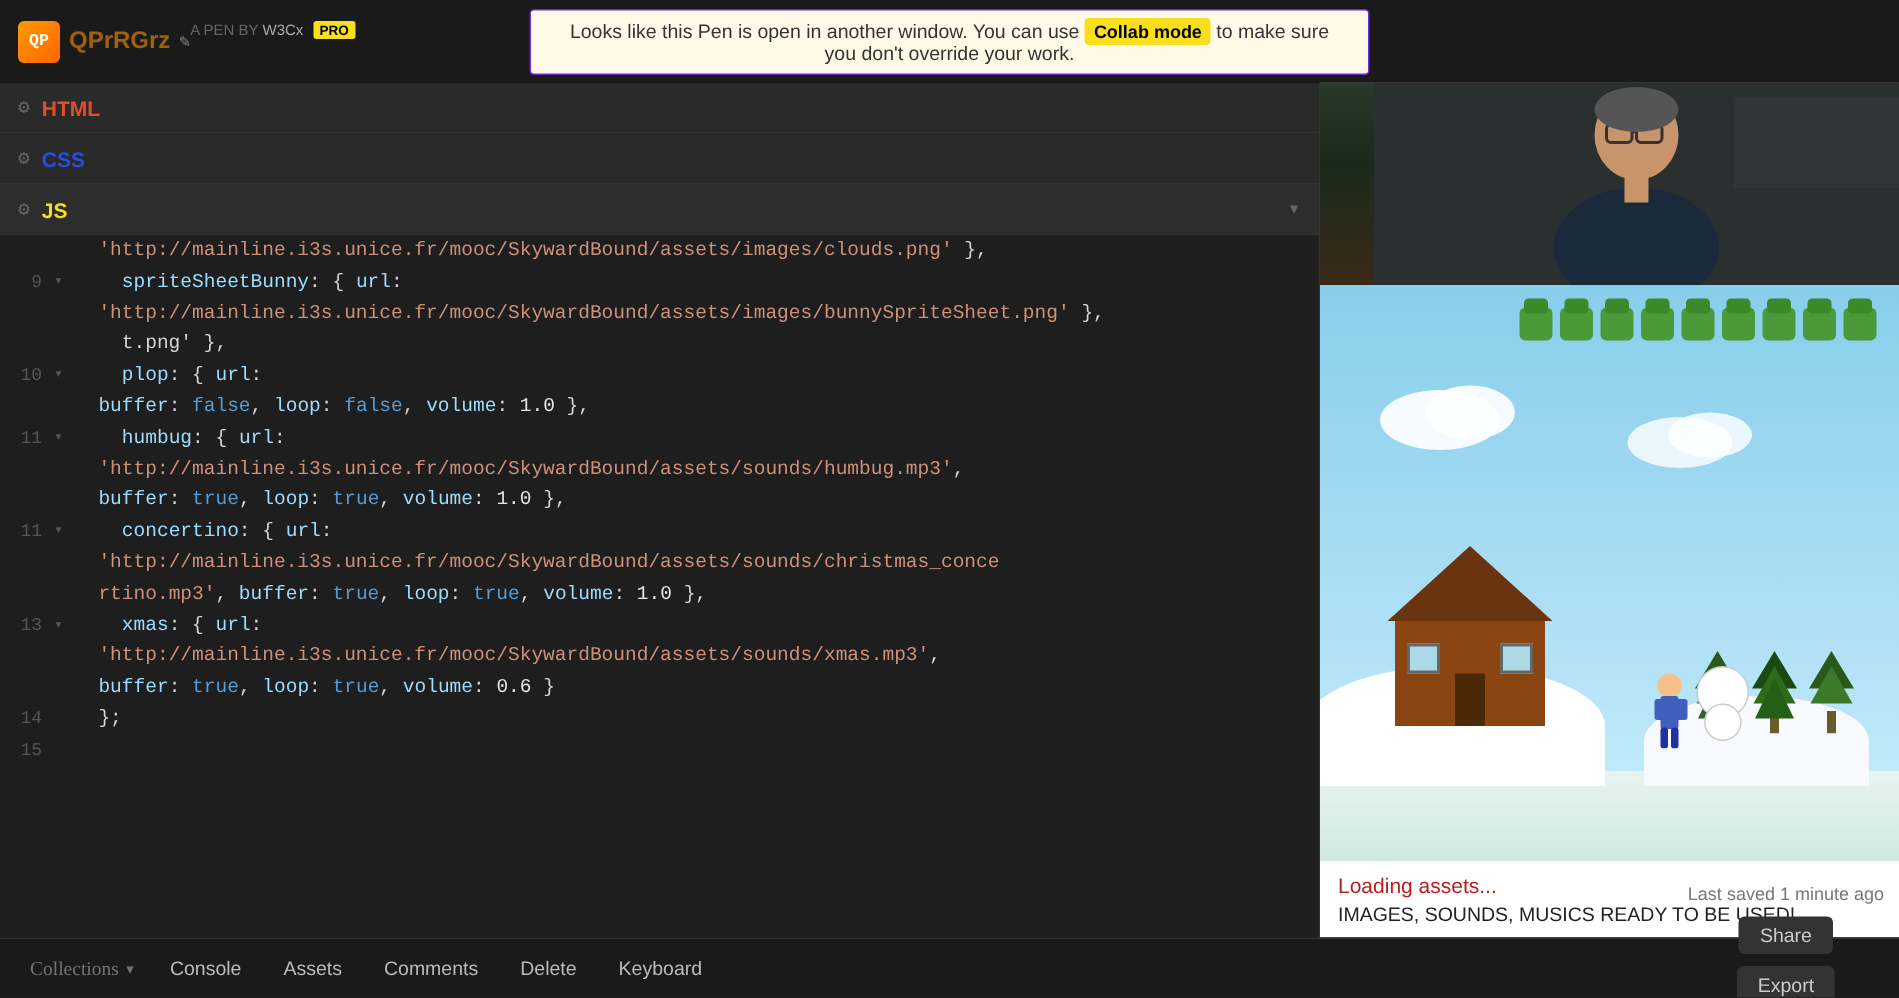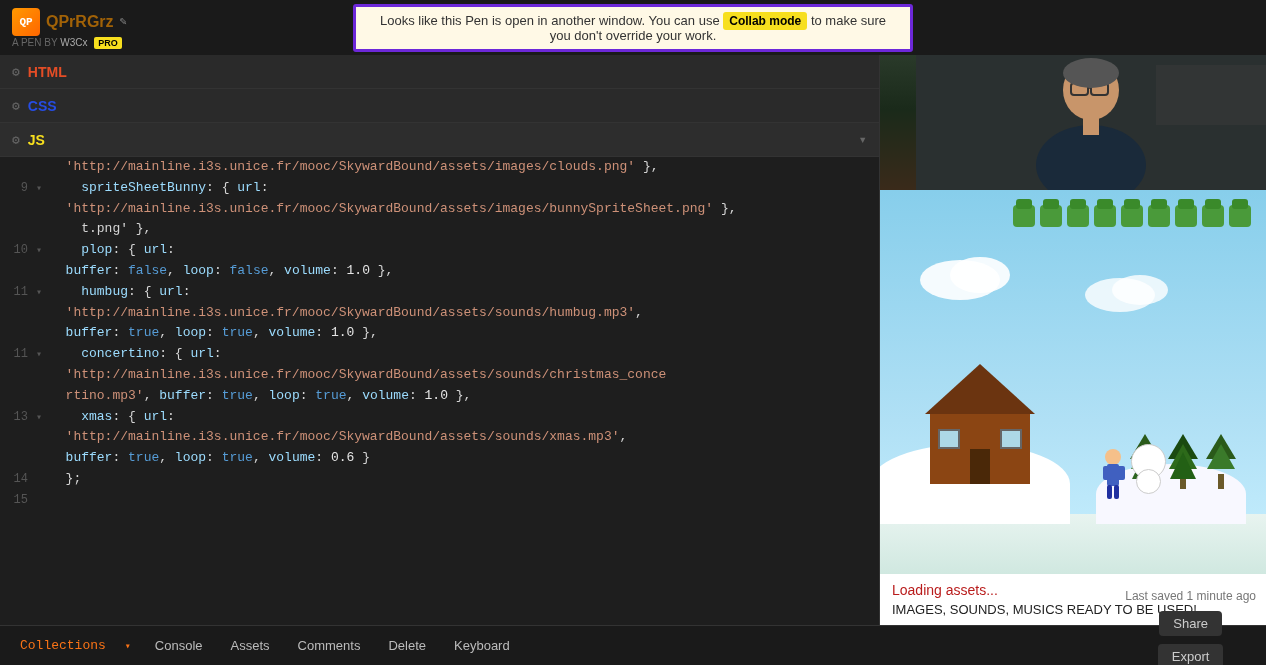--- a/index.html
+++ b/index.html
@@ -10,21 +10,20 @@
       display: flex;
       align-items: center;
       background: #1a1a1a;
       height: 55px;
       padding: 0 12px;
       flex-shrink: 0;
       position: relative;
     }
     .logo-area {
       display: flex;
-      flex-direction: column;
       margin-right: 36px;
     }
     .logo-title {
       display: flex;
       align-items: center;
       gap: 6px;
     }
     .logo-icon {
       width: 28px; height: 28px;
       background: linear-gradient(135deg, #f90, #f60);
@@ -44,21 +43,21 @@
       background: #f7df1e; color: #000; font-size: 9px; font-weight: bold;
       padding: 1px 4px; border-radius: 2px; margin-left: 4px;
     }
 
     
     .notification-bar {
       position: absolute;
       left: 50%;
       transform: translateX(-50%);
       background: #fff9e6;
-      border: 3px solid #6d28d9;
+      border: 1px solid #6d28d9;
       padding: 6px 20px;
       text-align: center;
       font-family: sans-serif;
       font-size: 13px;
       color: #333;
       max-width: 560px;
       border-radius: 3px;
     }
     .collab-mode-btn {
       background: #f7df1e; color: #000; font-weight: bold;
@@ -330,23 +329,23 @@
       align-items: center;
       padding: 0 10px;
       gap: 0;
       flex-shrink: 0;
       border-top: 1px solid #333;
     }
 
     .collections-btn {
       display: flex;
       align-items: center;
-      gap: 19px;
-      color: #f97316;
-      font-family: Liberation Mono, monospace;
+      gap: 5px;
+      color: #737373;
+      font-family: Liberation Serif, serif;
       font-size: 13px;
       cursor: pointer;
       padding: 4px 10px;
       border-radius: 3px;
     }
 
     .bottom-nav-btn {
       color: #bbb;
       font-family: sans-serif;
       font-size: 13px;

